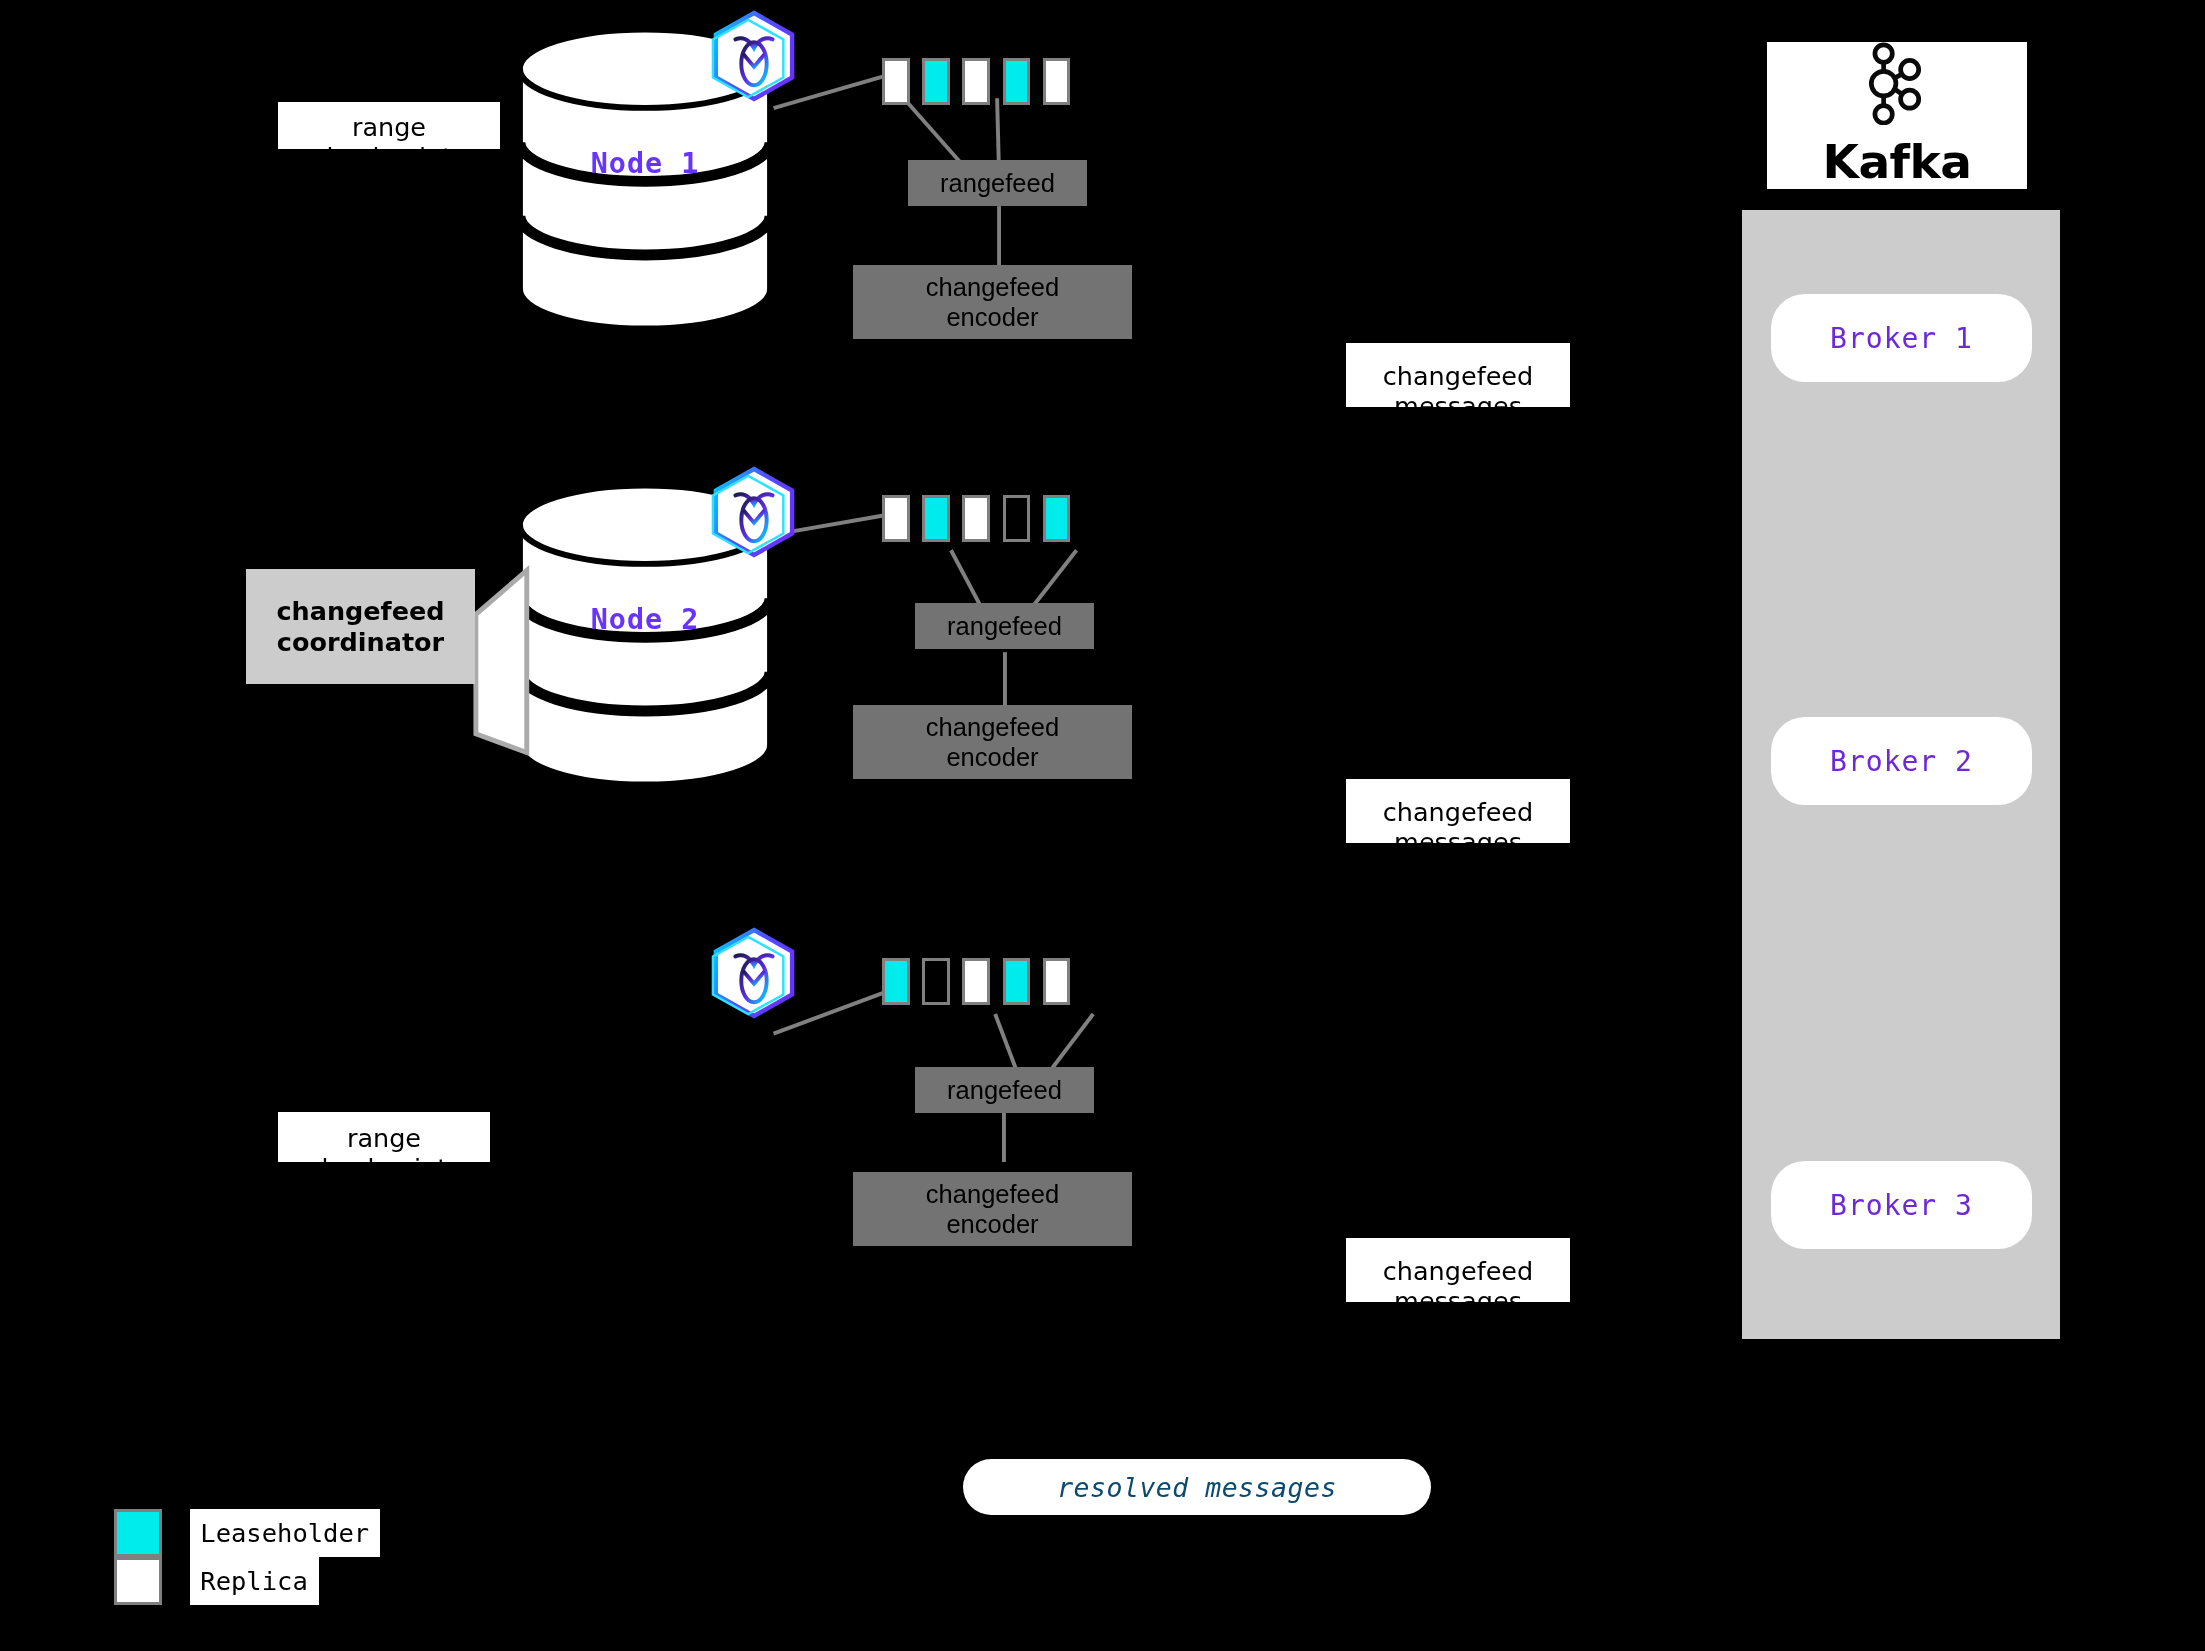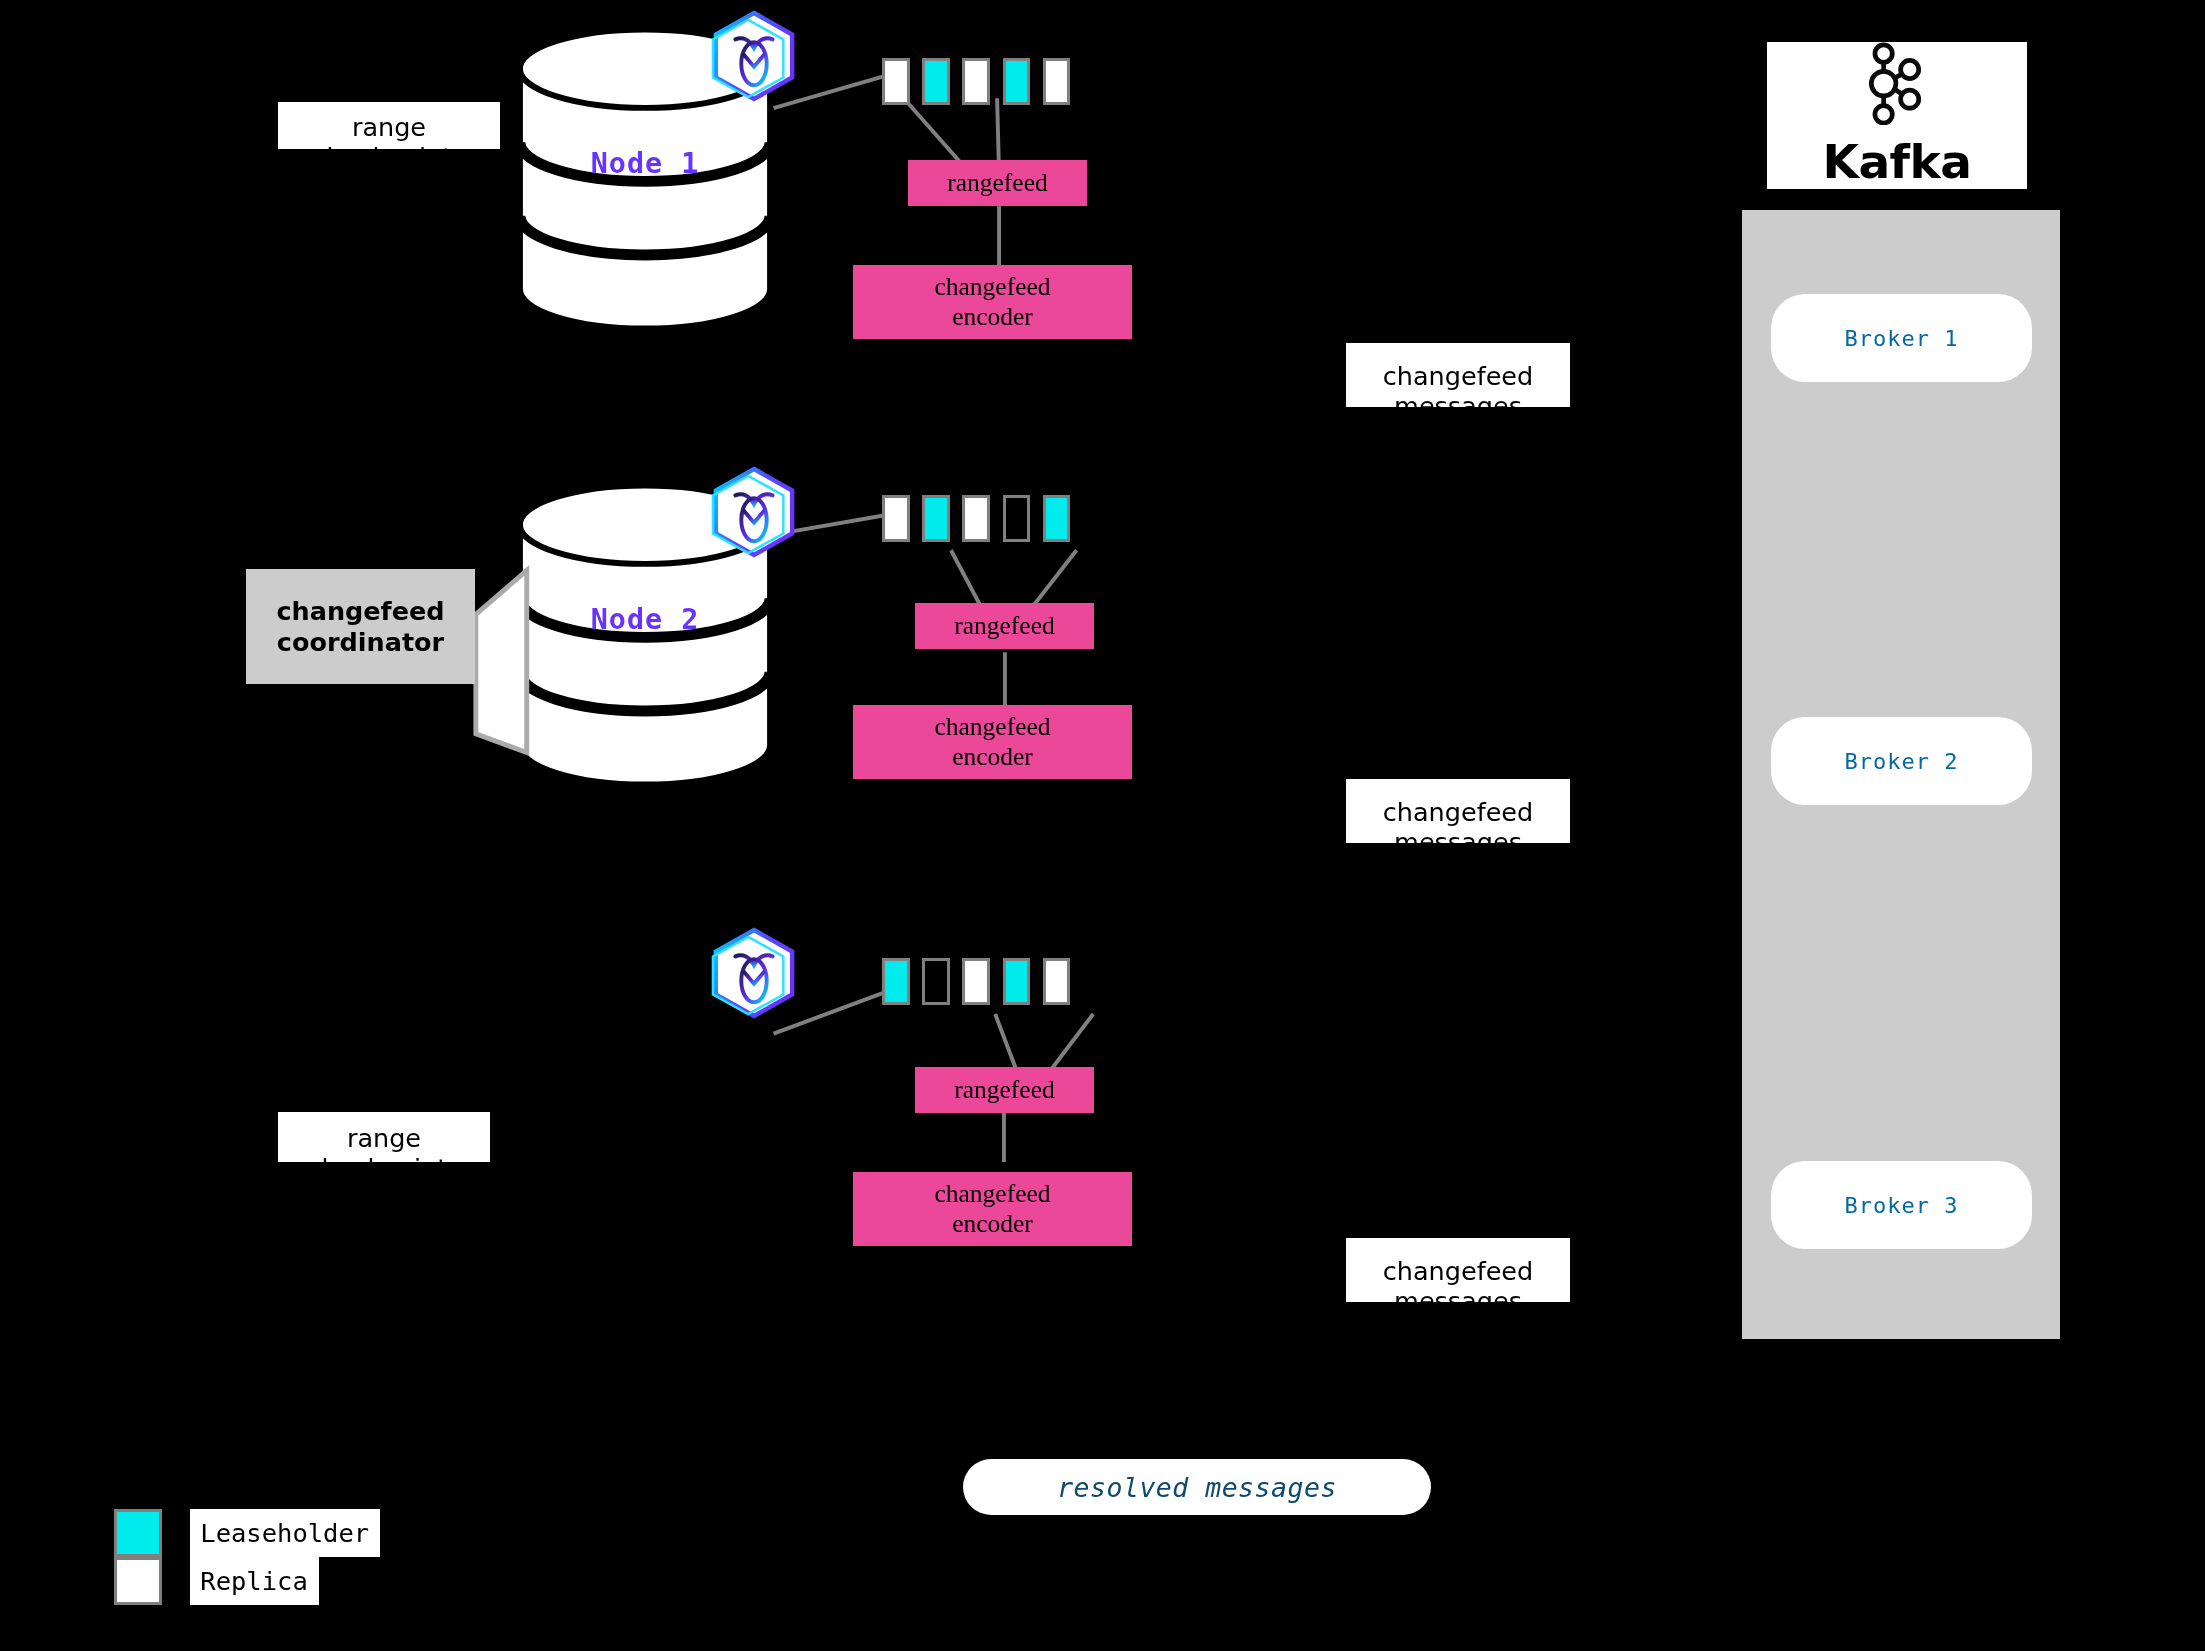--- a/index.html
+++ b/index.html
@@ -43,27 +43,27 @@
     width: 27.5px; height: 47px;
     border: 3.4px solid #808080;
     background: #ffffff;
   }
   .range-box.leaseholder { background: #00EBEB; }
   .range-box.empty { background: transparent; }
 
   
   .proc-box {
     position: absolute;
-    background: #ec4899;
+    background: #737373;
     color: #000;
     display: flex;
     align-items: center;
     justify-content: center;
     text-align: center;
-    font-family: Liberation Serif, serif;
+    font-family: Liberation Sans, sans-serif;
     font-size: 25.5px;
     line-height: 1.18;
     white-space: pre-line;
   }
 
   
   .white-label {
     position: absolute;
     background: #ffffff;
     color: #000000;
@@ -120,22 +120,22 @@
     background: #cccccc;
   }
   .broker-pill {
     position: absolute;
     background: #ffffff;
     border-radius: 34px;
     display: flex;
     align-items: center;
     justify-content: center;
     font-family: "DejaVu Sans Mono", monospace;
-    font-size: 22px;
-    color: #0369a1;
+    font-size: 28px;
+    color: #6d28d9;
     letter-spacing: 1px;
   }
 
   
   .resolved-pill {
     position: absolute;
     background: #ffffff;
     border-radius: 29px;
     display: flex;
     align-items: center;

